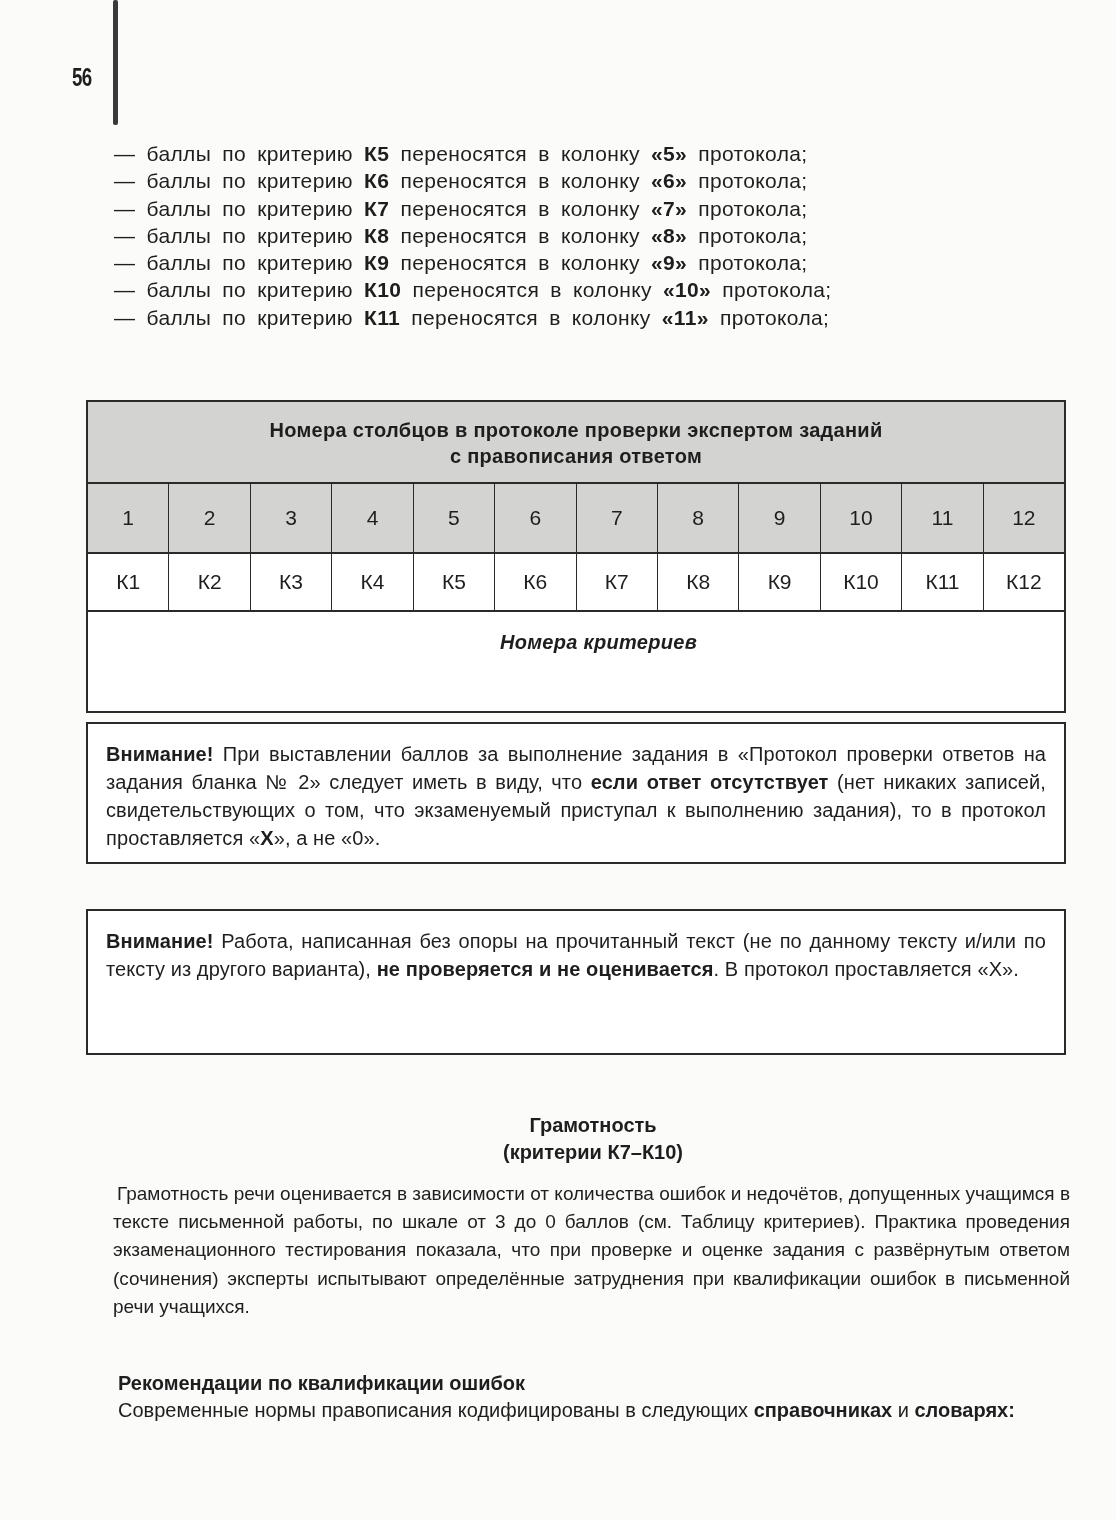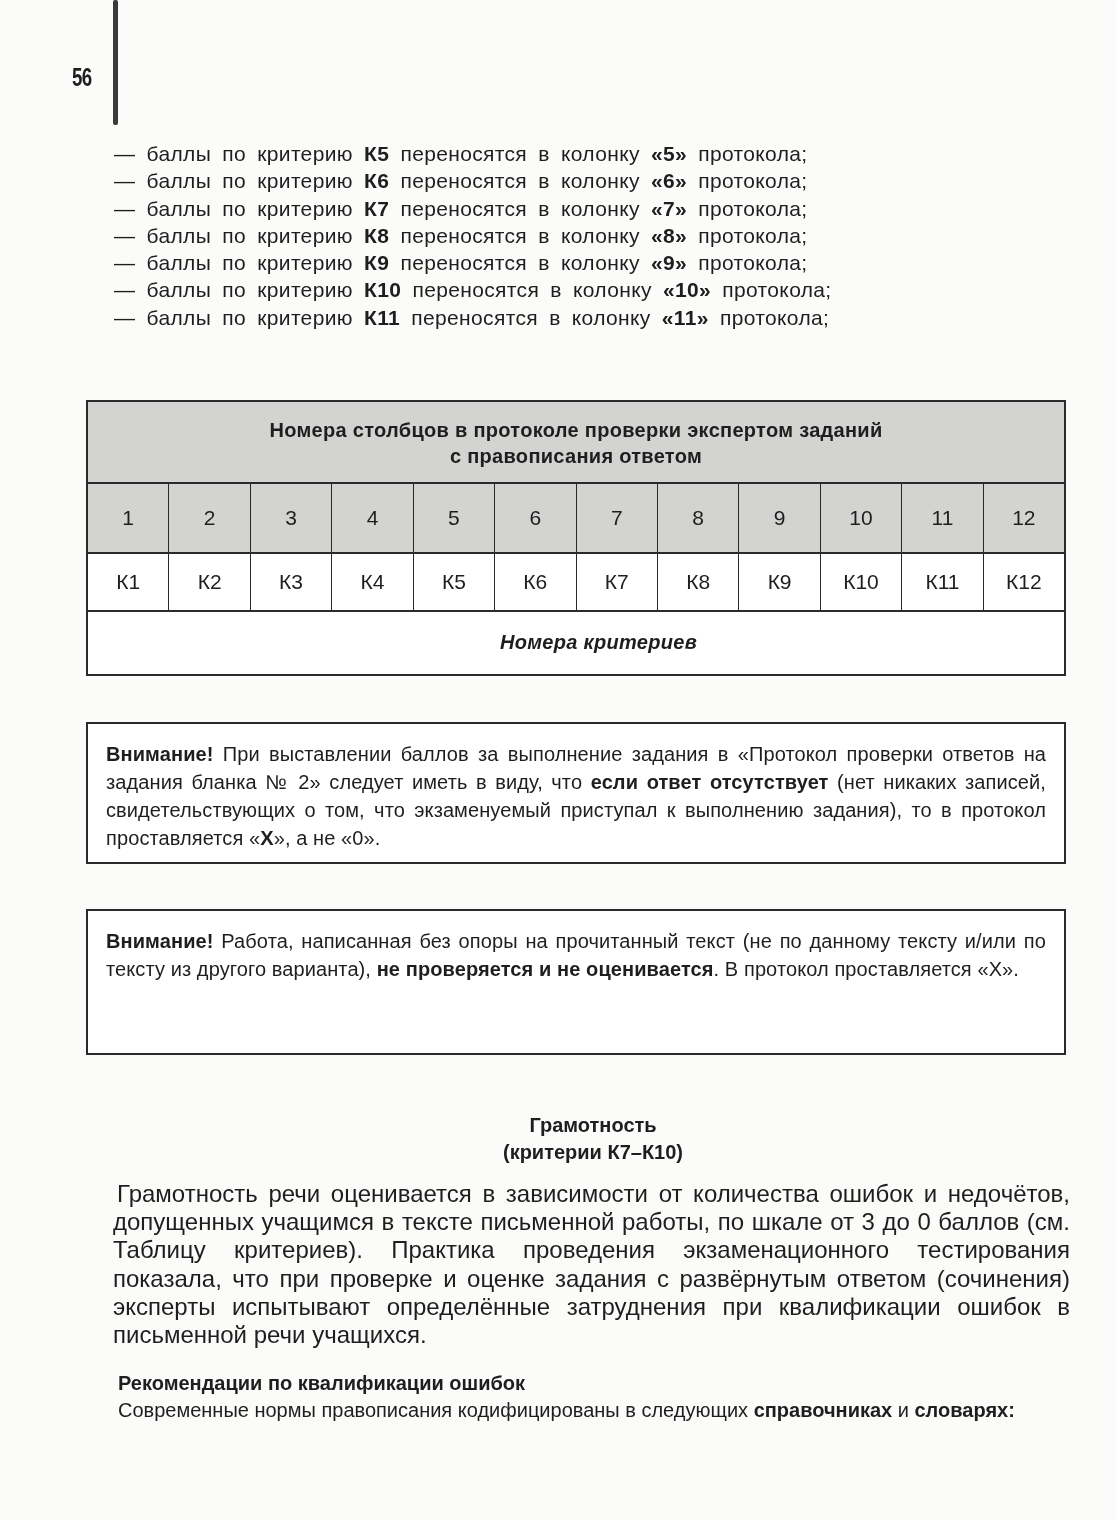--- a/index.html
+++ b/index.html
@@ -16,21 +16,21 @@
     position: absolute; left: 113px; top: 0; width: 5px; height: 125px; background: #3a3a3a; border-radius: 2px;
   }
   .list {
     position: absolute; left: 114px; top: 140px; margin: 0; padding: 0; list-style: none;
     font-size: 21px; line-height: 27.3px; letter-spacing: 0.35px; word-spacing: 5px;
   }
   .list li { white-space: nowrap; }
   .list b { font-weight: bold; }
 
   .mapping-table {
-    position: absolute; left: 86px; top: 400px; width: 980px; height: 276px;
+    position: absolute; left: 86px; top: 400px; width: 980px; height: 313px;
     border: 2px solid #2a2a2a; box-sizing: border-box; background: #fff;
   }
   .mt-header {
     height: 82px; background: #d3d3d1; border-bottom: 2px solid #2a2a2a;
     display: flex; flex-direction: column; align-items: center; justify-content: center;
     font-weight: bold; font-size: 20px; line-height: 26px; letter-spacing: 0.3px;
     box-sizing: border-box; padding-top: 2px;
   }
   .mt-row { display: flex; box-sizing: border-box; }
   .mt-row.nums { height: 70px; background: #d3d3d1; border-bottom: 2px solid #2a2a2a; }
@@ -53,21 +53,21 @@
   .notice.n1 { top: 722px; height: 142px; }
   .notice.n2 { top: 909px; height: 146px; }
   .notice b { font-weight: bold; }
 
   .section-heading {
     position: absolute; left: 0; width: 1186px; text-align: center; top: 1112px;
     font-weight: bold; font-size: 20px; line-height: 27px;
   }
   .body-para {
     position: absolute; left: 113px; width: 957px; top: 1180px;
-    font-size: 24px; line-height: 28.2px; text-align: justify; text-indent: 4px;
+    font-size: 19px; line-height: 28.2px; text-align: justify; text-indent: 4px;
   }
   .sub-heading {
     position: absolute; left: 118px; top: 1372px; font-weight: bold; font-size: 20px;
   }
   .sub-para {
     position: absolute; left: 113px; width: 957px; top: 1396px;
     font-size: 20px; line-height: 28px; text-align: justify; text-indent: 5px;
   }
   .sub-para b { font-weight: bold; }
 </style>

